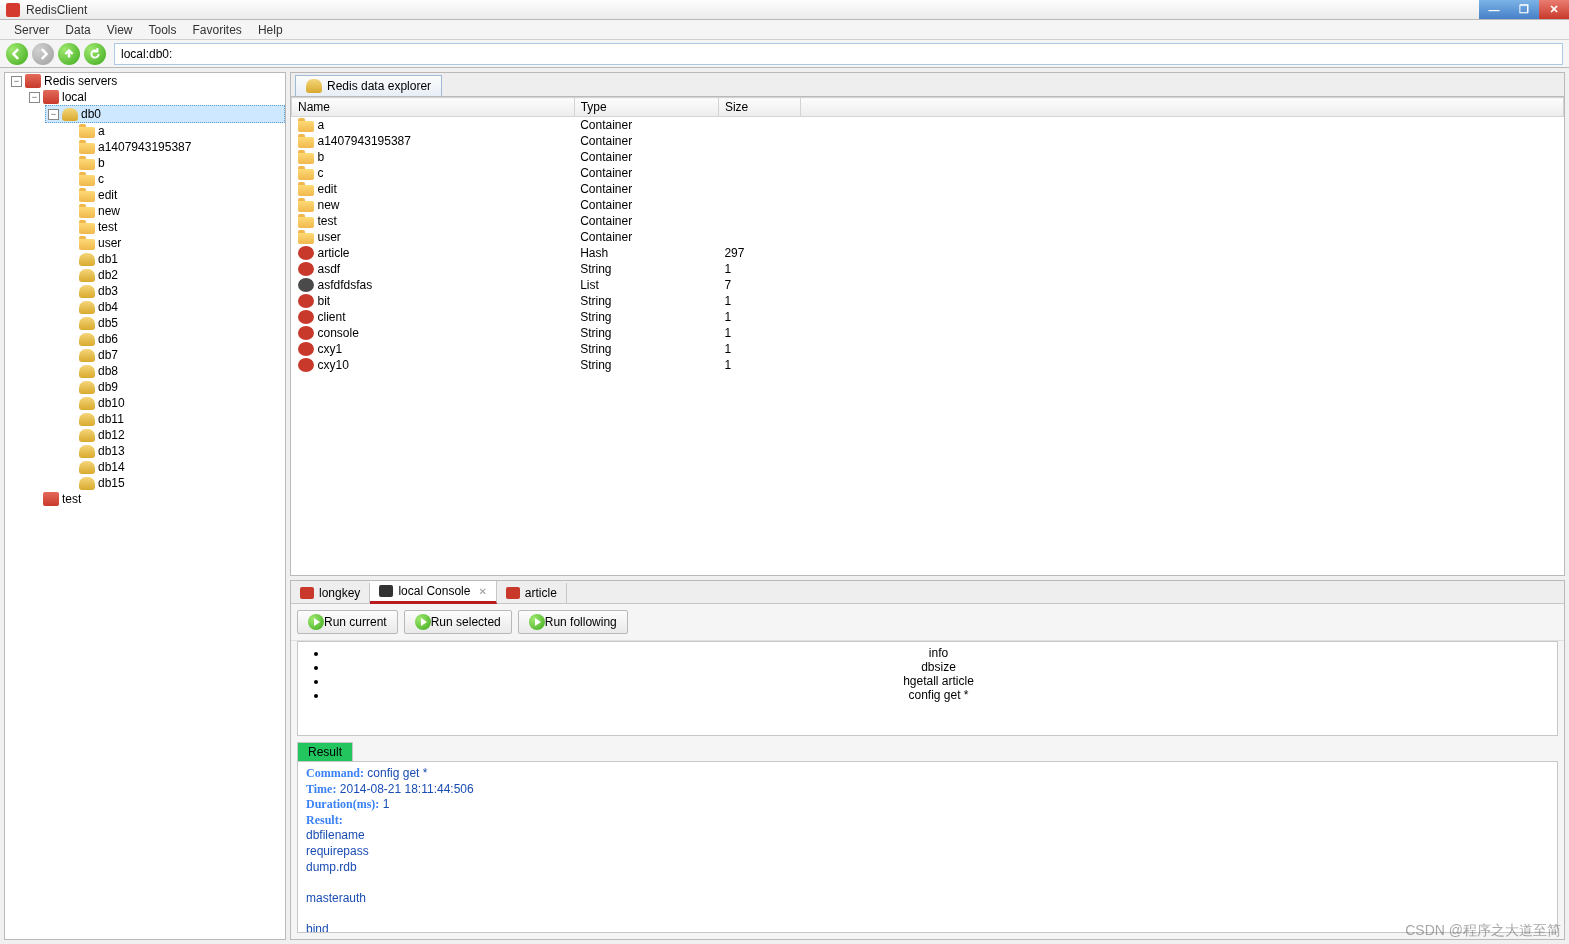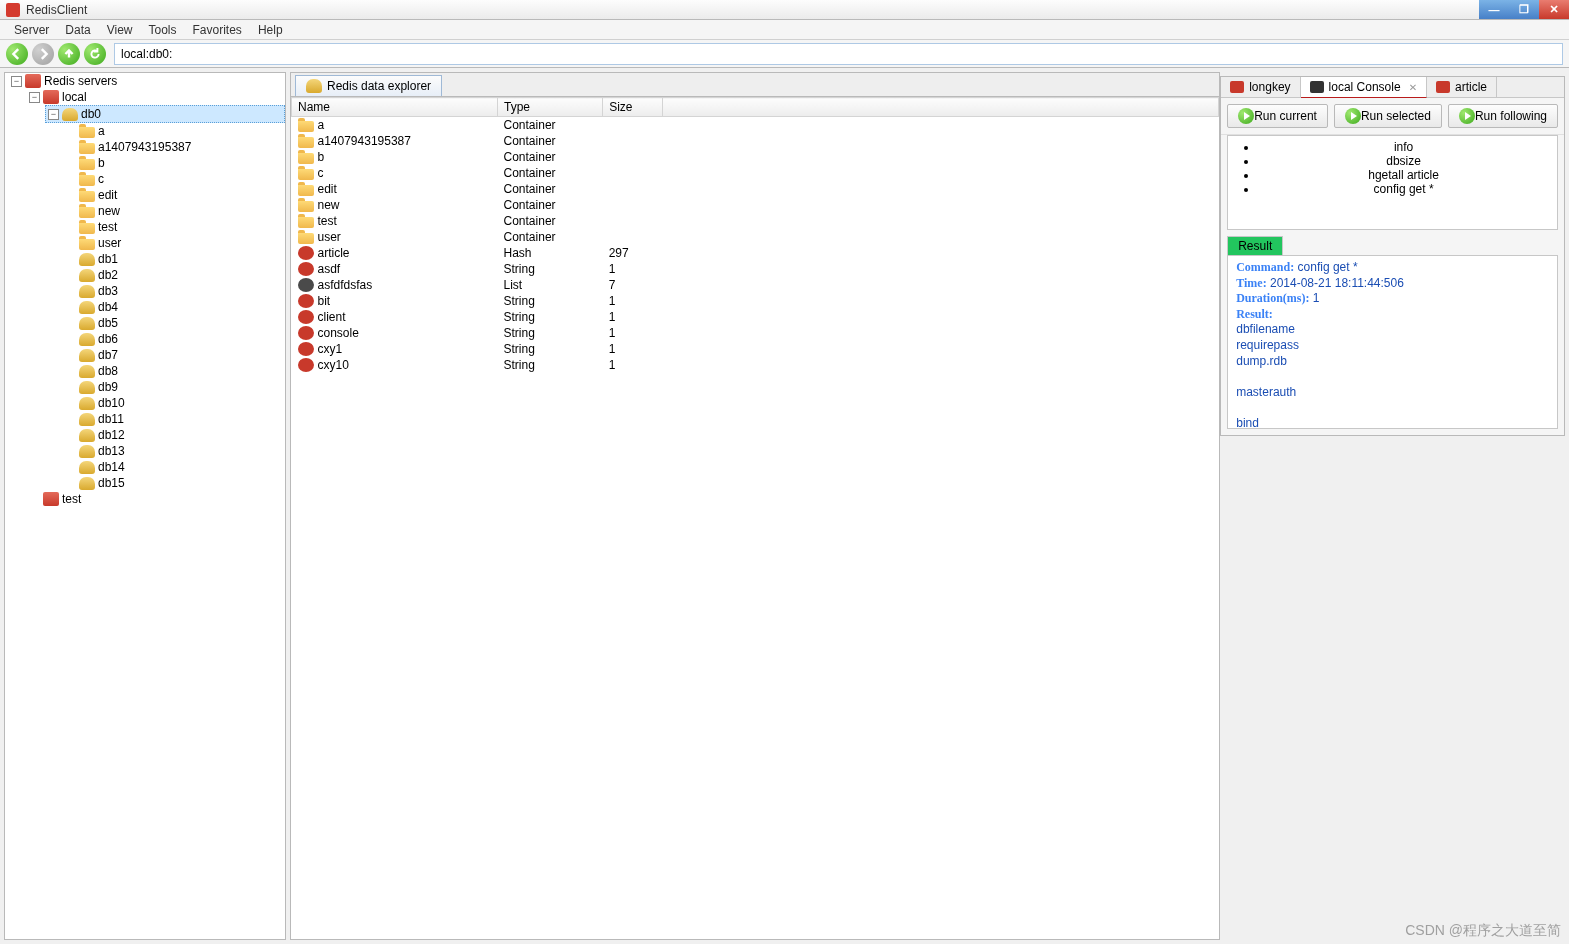--- a/index.html
+++ b/index.html
@@ -24,21 +24,21 @@
 .toolbar { height: 28px; background: #f5f5f5; display: flex; align-items: center; padding: 2px 6px; border-bottom: 1px solid #b9b9b9; gap: 4px; }
 .tbbtn { width: 22px; height: 22px; border-radius: 11px; display: flex; align-items: center; justify-content: center; }
 .g1 { background: radial-gradient(circle at 30% 30%, #9fe86f, #3eaa1d); }
 .g2 { background: radial-gradient(circle at 30% 30%, #d0d0d0, #a0a0a0); }
 .tbbtn svg { width: 12px; height: 12px; }
 .breadcrumb { flex: 1; height: 22px; border: 1px solid #aec9e5; background: #fff; margin-left: 4px; padding: 0 6px; display: flex; align-items: center; }
 
 
 .main { flex: 1; display: flex; min-height: 0; }
 .sidebar { width: 282px; background: #fff; border: 1px solid #b9b9b9; margin: 4px 2px 4px 4px; overflow-y: auto; }
-.right { flex: 1; display: flex; flex-direction: row; margin: 4px 4px 4px 2px; min-width: 0; }
+.right { flex: 1; display: flex; flex-direction: column; margin: 4px 4px 4px 2px; min-width: 0; }
 
 
 .tree ul { list-style: none; padding-left: 18px; }
 .tree > ul { padding-left: 4px; }
 .tnode { display: flex; align-items: center; gap: 3px; padding: 1px 2px; white-space: nowrap; cursor: default; }
 .tnode.sel { background: #cde8ff; border: 1px dotted #5a9fd8; }
 .tog { width: 11px; height: 11px; border: 1px solid #888; background: #fff; display: inline-flex; align-items: center; justify-content: center; font-size: 9px; line-height: 1; color: #555; }
 .togsp { width: 11px; display: inline-block; }
 .ico { width: 16px; height: 14px; display: inline-block; flex-shrink: 0; }
 .ico-srv { background: linear-gradient(#e46a5a,#c8392b); border-radius: 2px; }
@@ -61,21 +61,21 @@
 .ki-fld { background: linear-gradient(#feda77,#f0b84c); border-radius: 0 2px 2px 2px; height: 11px; position: relative; margin-top:2px;}
 .ki-fld::before { content:""; position:absolute; top:-3px; left:0; width:7px; height:3px; background:#f0b84c; border-radius:2px 2px 0 0; }
 .ki-hash { background: #c8392b; border-radius: 50%; }
 .ki-str { background: #c8392b; border-radius: 50%; }
 .ki-list { background: #4a4a4a; border-radius: 50%; }
 
 
 .bottom { border: 1px solid #b9b9b9; background: #f5f5f5; margin-top: 4px; display: flex; flex-direction: column; height: 360px; }
 .btabs { display: flex; background: #eee; border-bottom: 1px solid #c7c7c7; align-items: flex-end; }
 .btab { display: flex; align-items: center; gap: 5px; padding: 3px 9px; border-right: 1px solid #c7c7c7; cursor: default; }
-.btab.active { background: #fff; border-bottom: 1px solid #b91c1c; margin-bottom: -1px; }
+.btab.active { background: #fff; border-bottom: 3px solid #b91c1c; margin-bottom: -1px; }
 .btab .bi { width: 14px; height: 12px; border-radius: 2px; }
 .bi-str { background: #c8392b; border-radius: 50%; height:14px; width:14px;}
 .bi-con { background: #333; }
 .bi-hash { background: #c8392b; border-radius: 50%;height:14px;width:14px; }
 .btab .cls { color: #999; font-size: 10px; margin-left: 3px; }
 
 .runbar { padding: 6px; display: flex; gap: 6px; border-bottom: 1px solid #e0e0e0; }
 .runbtn { display: flex; align-items: center; gap: 0; padding: 3px 10px; background: linear-gradient(#fdfdfd,#e9e9e9); border: 1px solid #b9b9b9; border-radius: 2px; cursor: default; }
 .runbtn .pc { width: 16px; height: 16px; background: radial-gradient(circle at 30% 30%, #9fe86f, #3eaa1d); border-radius: 50%; display: flex; align-items: center; justify-content: center; }
 .runbtn .pc::after { content:""; width:0;height:0;border-left:6px solid #fff;border-top:4px solid transparent;border-bottom:4px solid transparent;margin-left:2px; }

